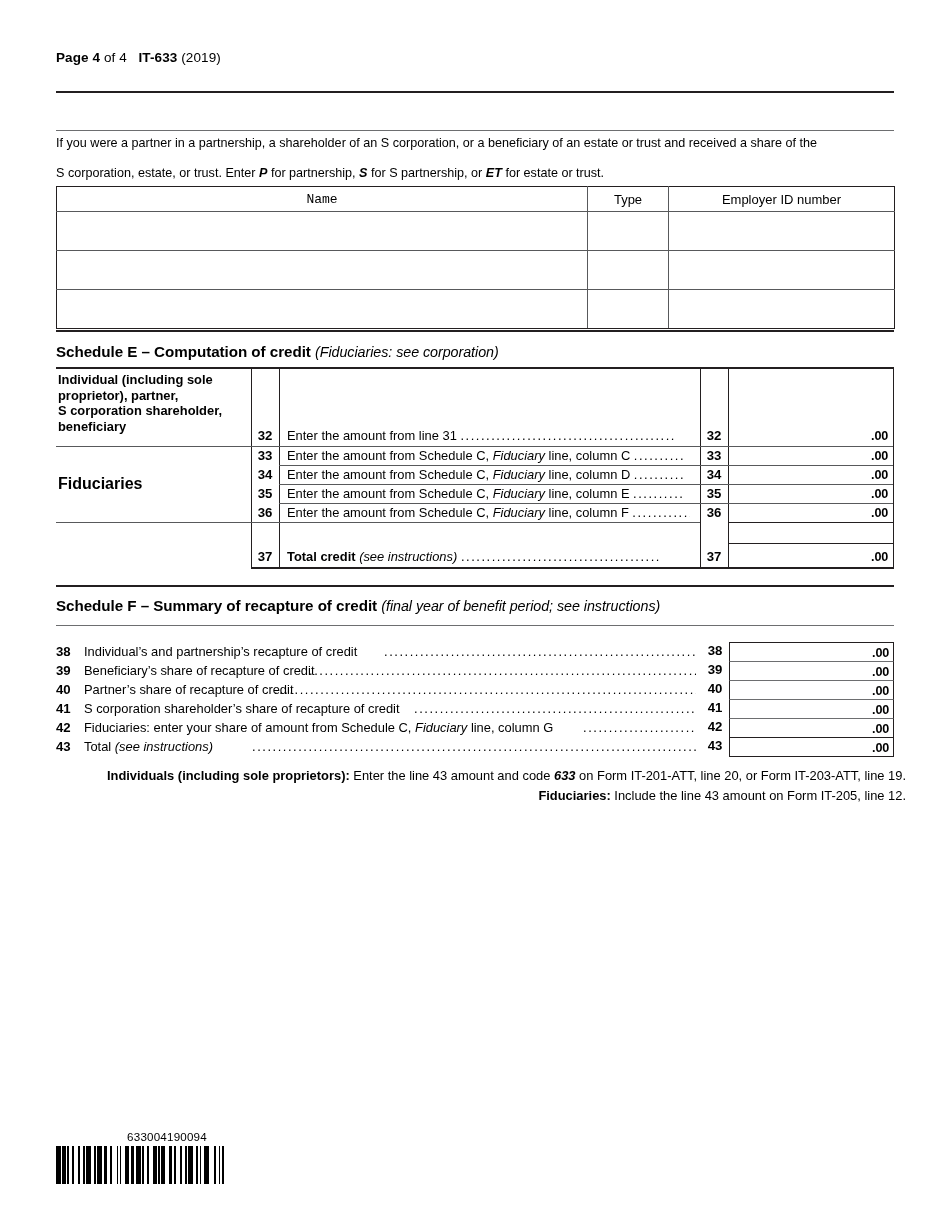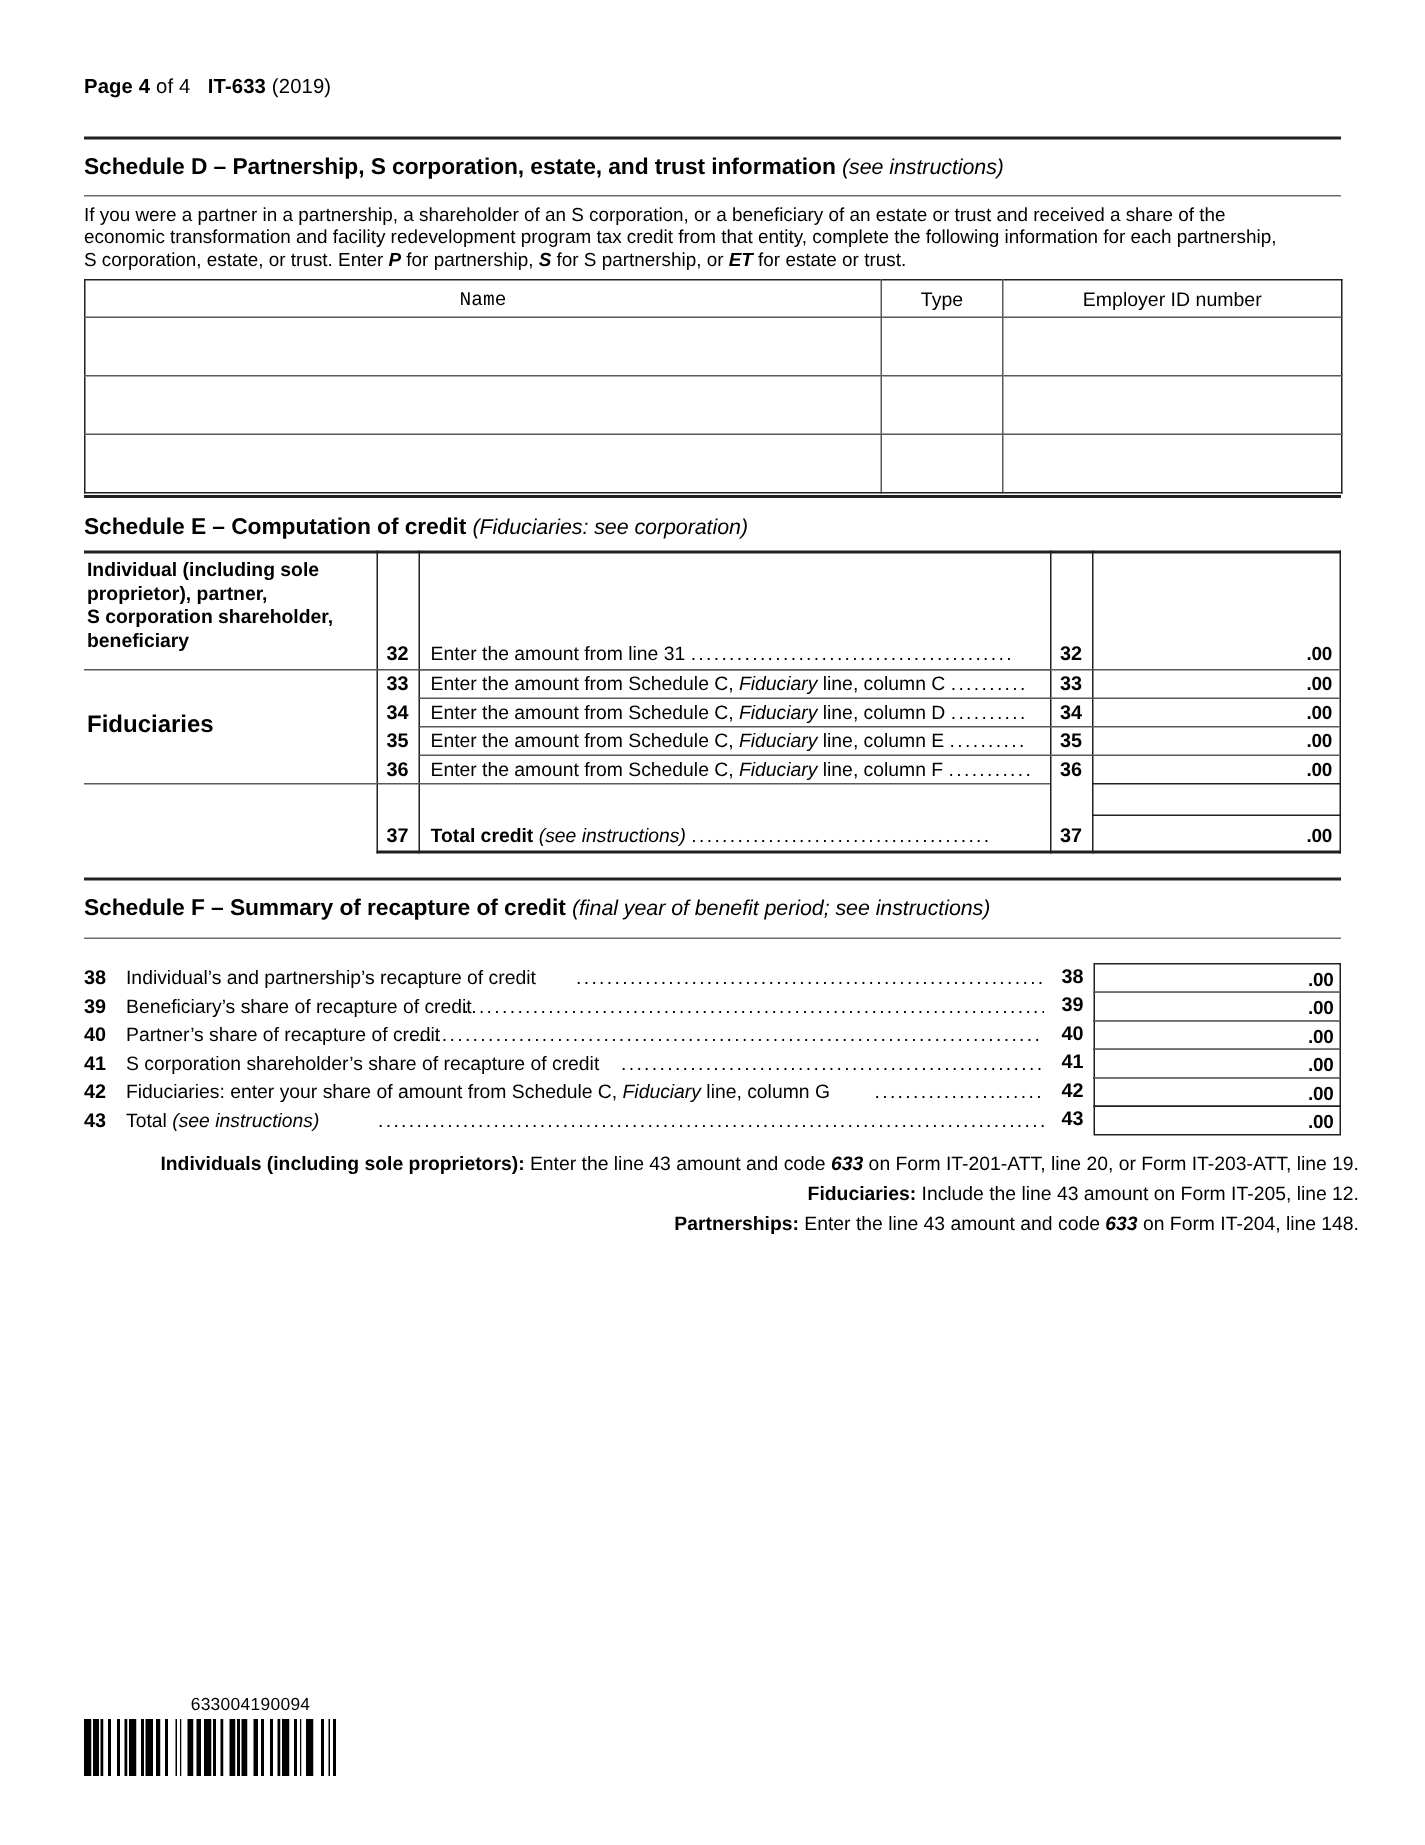--- a/index.html
+++ b/index.html
@@ -208,29 +208,25 @@
 
   <div class="pagehdr">
     <b><span>Page</span>
     <span>4</span></b>
     <span>of 4</span>
     &nbsp;&nbsp;<b><span>IT-633</span></b>
     <span>(2019)</span>
   </div>
 
   <div class="rule-thick" style="top:91px;"></div>
-  <div class="sched-title" style="top:103px;">
-    <span>Schedule D – Partnership, S corporation, estate, and trust information</span>
-    <span class="note">(see instructions)</span>
-  </div>
   <div class="rule-thin" style="top:130px;"></div>
 
   <div class="para" style="top:136px;">
     <span>If you were a partner in a partnership, a shareholder of an S corporation, or a beneficiary of an estate or trust and received a share of the</span><br>
-    <span>economic transformation and facility redevelopment program tax credit from that entity, complete the following information for each partnership,</span><br>
+    <br>
     <span>S corporation, estate, or trust. Enter </span><span class="bi">P</span><span> for partnership, </span><span class="bi">S</span><span> for S partnership, or </span><span class="bi">ET</span><span> for estate or trust.</span>
   </div>
 
   <table class="tblD">
     <colgroup>
       <col style="width:531px">
       <col style="width:81px">
       <col style="width:226px">
     </colgroup>
     <thead>
@@ -398,23 +394,20 @@
     <div class="fnum2">43</div>
     <div class="fbox" style="border:1.5px solid #231f20;"><span>.00</span></div>
   </div>
 
   <div class="finstr" style="top:766px;">
     <b>Individuals (including sole proprietors):</b><span> Enter the line 43 amount and code </span><span class="bi">633</span><span> on Form IT-201-ATT, line 20, or Form IT-203-ATT, line 19.</span>
   </div>
   <div class="finstr" style="top:786px;">
     <b>Fiduciaries:</b><span> Include the line 43 amount on Form IT-205, line 12.</span>
   </div>
-  <div class="finstr" style="top:806px;">
-    <b>Partnerships:</b><span> Enter the line 43 amount and code </span><span class="bi">633</span><span> on Form IT-204, line 148.</span>
-  </div>
 
   <div class="bc-wrap">
     <div class="bc-num">633004190094</div>
     <div class="bc-bars" id="barcode-bars">
         <i style="width:4.80px"></i>
         <u style="width:1.60px"></u>
         <i style="width:3.20px"></i>
         <u style="width:1.60px"></u>
         <i style="width:1.60px"></i>
         <u style="width:3.20px"></u>

